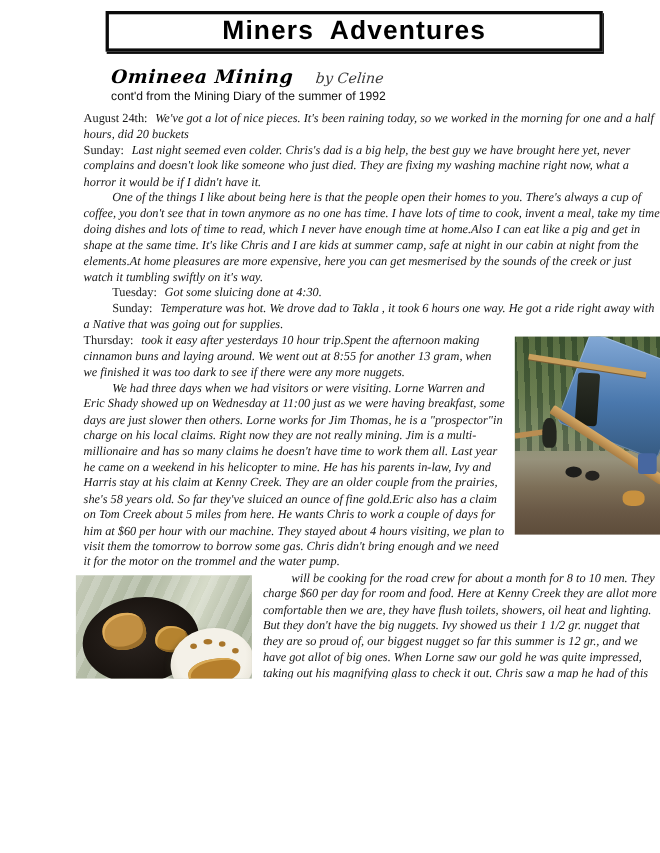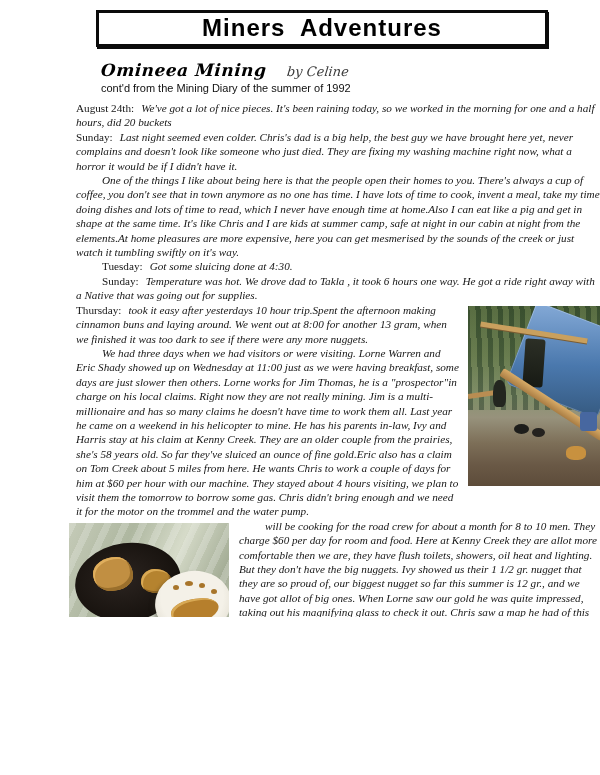--- a/index.html
+++ b/index.html
@@ -176,21 +176,21 @@
       <div class="bench"></div>
       <div class="figure"></div>
       <div class="beam"></div>
       <div class="pot1"></div>
       <div class="pot2"></div>
       <div class="chair"></div>
       <div class="sack"></div>
     </div>
 
     <p>
-      <b class="day">Thursday:</b><span>took it easy after yesterdays 10 hour trip.Spent the afternoon making cinnamon buns and laying around. We went out at 8:00 for another 13 gram, when we finished it was too dark to see if there were any more nuggets.</span>
+      <b class="day">Thursday:</b><span>took it easy after yesterdays 10 hour trip.Spent the afternoon making cinnamon buns and laying around. We went out at 8:55 for another 13 gram, when we finished it was too dark to see if there were any more nuggets.</span>
     </p>
 
     <p class="indent">
       <span>We had three days when we had visitors or were visiting. Lorne Warren and Eric Shady showed up on Wednesday at 11:00 just as we were having breakfast, some days are just slower then others. Lorne works for Jim Thomas, he is a "prospector"in charge on his local claims. Right now they are not really mining. Jim is a multi-millionaire and has so many claims he doesn't have time to work them all. Last year he came on a weekend in his helicopter to mine. He has his parents in-law, Ivy and Harris stay at his claim at Kenny Creek. They are an older couple from the prairies, she's 58 years old. So far they've sluiced an ounce of fine gold.Eric also has a claim on Tom Creek about 5 miles from here. He wants Chris to work a couple of days for him at $60 per hour with our machine. They stayed about 4 hours visiting, we plan to visit them the tomorrow to borrow some gas. Chris didn't bring enough and we need it for the motor on the trommel and the water pump.</span>
     </p>
 
     <p class="indent">
       <span class="photo-gold">
         <span class="streaks"></span>
         <span class="pan"></span>

